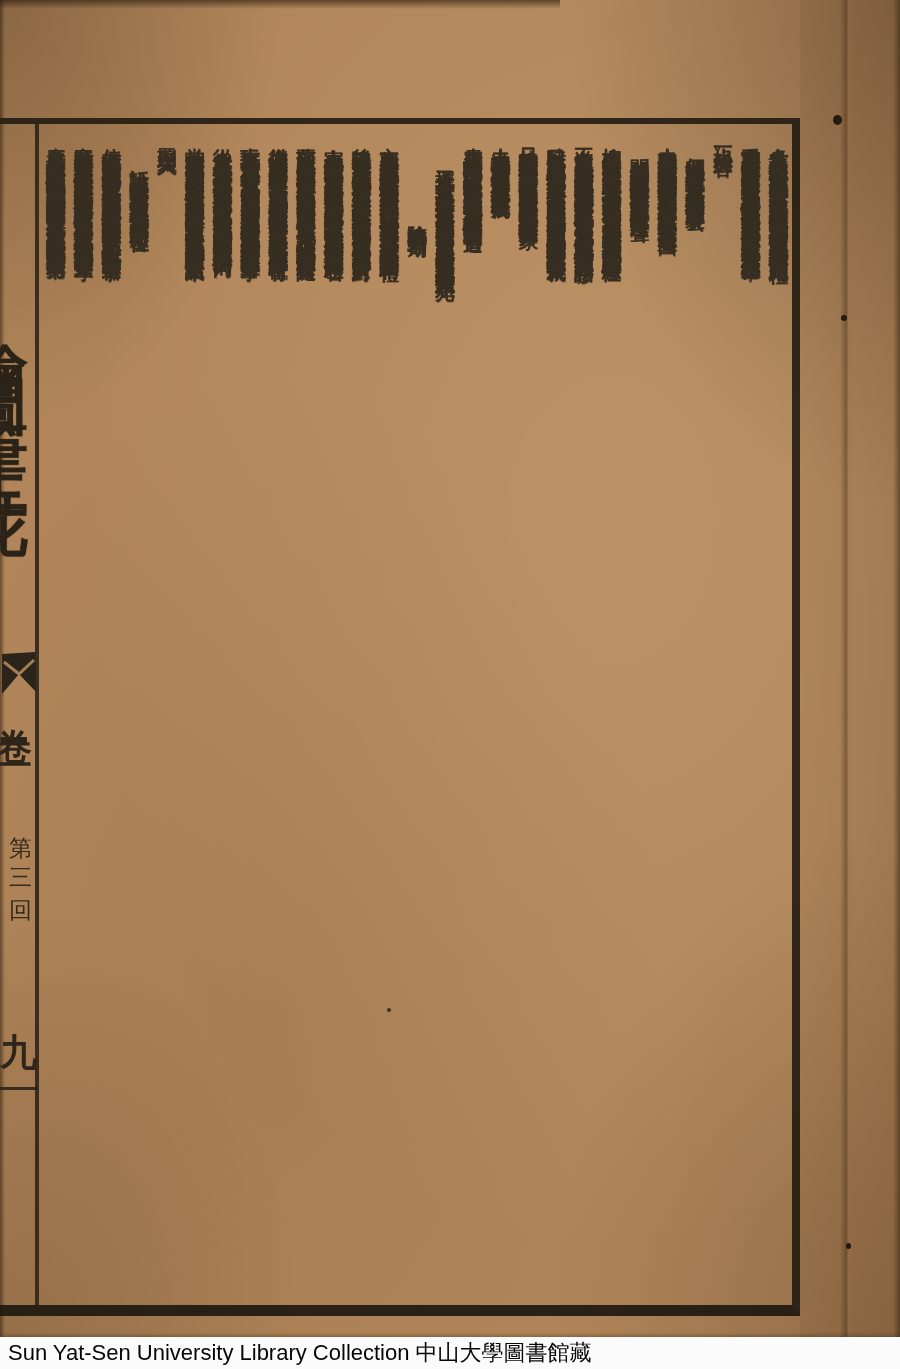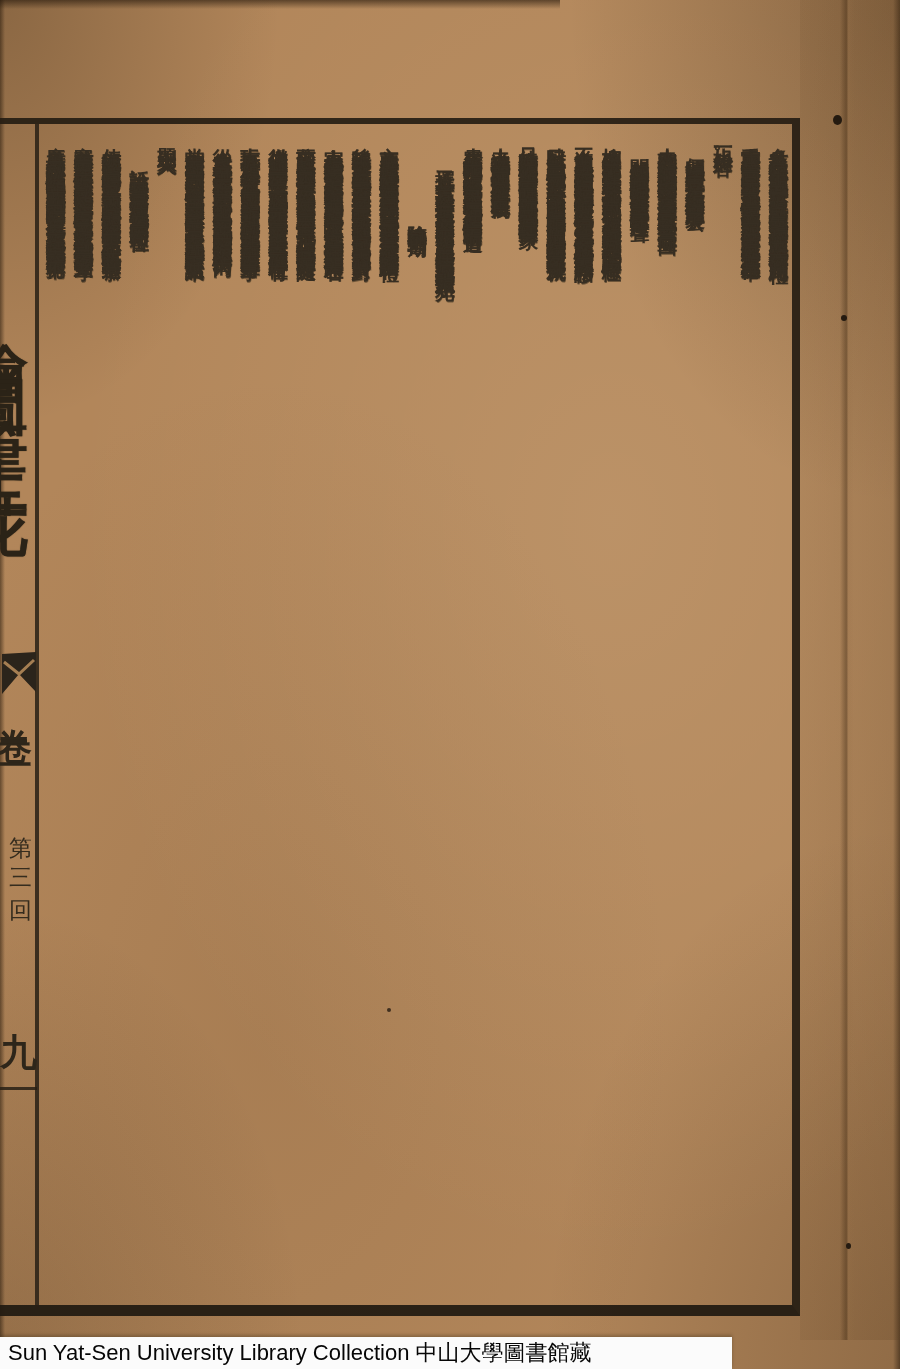--- a/index.html
+++ b/index.html
@@ -55,21 +55,21 @@
     color:#2e261a;text-align:center;}
   #folio-rule{position:absolute;left:0px;top:1087px;width:37px;height:3px;background:rgba(40,32,21,0.85);}
 
   
   #cols{position:absolute;left:40px;top:132px;width:752px;height:1176px;overflow:hidden;
     writing-mode:vertical-rl;text-orientation:upright;}
   .col{line-height:27.8px;font-size:19.5px;letter-spacing:2.2px;color:#372e22;
     font-weight:bold;text-shadow:0.4px 0.4px 0.6px rgba(50,40,26,0.55);}
 
   
-  #stamp{position:absolute;left:0;top:1337px;width:732px;height:32px;background:#fbfbfb;
+  #stamp{position:absolute;left:0;top:1337px;width:900px;height:32px;background:#fbfbfb;
     box-shadow:0 -2px 3px rgba(60,45,25,0.35);}
   #stamp-text{font-family:"Liberation Sans",sans-serif;font-size:22px;color:#060606;
     padding-left:8px;line-height:31px;white-space:nowrap;}
 </style>
 </head>
 <body>
 
 <div id="page">
   <div id="paper"></div>
 

